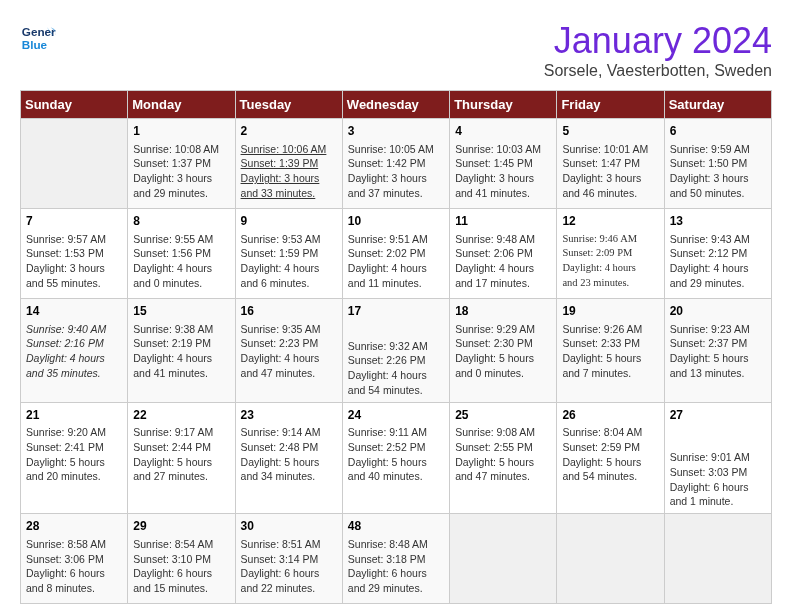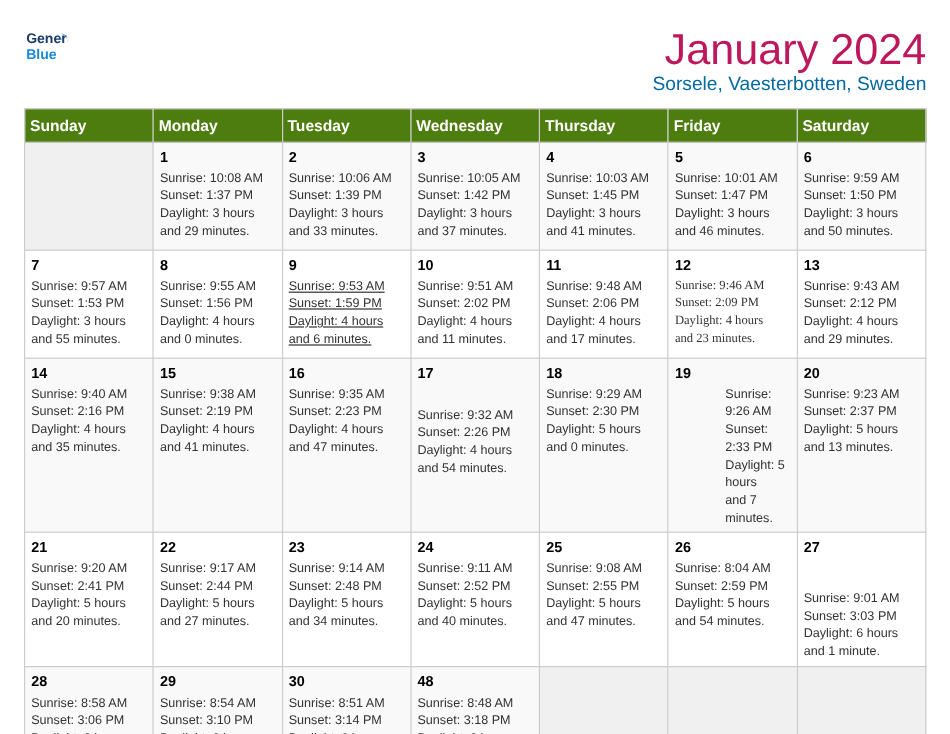--- a/index.html
+++ b/index.html
@@ -23,34 +23,34 @@
     }
     .logo-icon {
       width: 36px;
       height: 36px;
     }
     .title-area {
       text-align: right;
     }
     .cal-title {
       font-size: 36px;
-      color: #be185d;
+      color: #6d28d9;
       font-weight: normal;
     }
     .cal-subtitle {
       font-size: 16px;
-      color: #0369a1;
+      color: #404040;
     }
     table {
       width: 100%;
       border-collapse: collapse;
       font-size: 11px;
     }
     thead tr th {
-      background-color: #4d7c0f;
+      background-color: #7f1d1d;
       color: #fff;
       padding: 6px 4px;
       text-align: left;
       font-size: 13px;
       font-weight: bold;
       border: 1px solid #ccc;
     }
     tbody tr td {
       border: 1px solid #ccc;
       vertical-align: top;
@@ -115,21 +115,21 @@
         <td class="empty-cell"></td>
         <td>
           <span class="day-num">1</span>
           <div class="day-info" style="white-space: pre-line;">Sunrise: 10:08 AM
 Sunset: 1:37 PM
 Daylight: 3 hours
 and 29 minutes.</div>
         </td>
         <td>
           <span class="day-num">2</span>
-          <div class="day-info" style="white-space: pre-line;">Sunrise: 10:06 AM
+          <div class="day-info" style="white-space: pre-line; text-decoration: underline;">Sunrise: 10:06 AM
 Sunset: 1:39 PM
 Daylight: 3 hours
 and 33 minutes.</div>
         </td>
         <td>
           <span class="day-num">3</span>
           <div class="day-info" style="white-space: pre-line;">Sunrise: 10:05 AM
 Sunset: 1:42 PM
 Daylight: 3 hours
 and 37 minutes.</div>
@@ -166,21 +166,21 @@
         </td>
         <td>
           <span class="day-num">8</span>
           <div class="day-info" style="white-space: pre-line;">Sunrise: 9:55 AM
 Sunset: 1:56 PM
 Daylight: 4 hours
 and 0 minutes.</div>
         </td>
         <td>
           <span class="day-num">9</span>
-          <div class="day-info" style="white-space: pre-line; text-decoration: underline;">Sunrise: 9:53 AM
+          <div class="day-info" style="white-space: pre-line;">Sunrise: 9:53 AM
 Sunset: 1:59 PM
 Daylight: 4 hours
 and 6 minutes.</div>
         </td>
         <td>
           <span class="day-num">10</span>
           <div class="day-info" style="white-space: pre-line;">Sunrise: 9:51 AM
 Sunset: 2:02 PM
 Daylight: 4 hours
 and 11 minutes.</div>
@@ -203,21 +203,21 @@
           <span class="day-num">13</span>
           <div class="day-info" style="white-space: pre-line;">Sunrise: 9:43 AM
 Sunset: 2:12 PM
 Daylight: 4 hours
 and 29 minutes.</div>
         </td>
       </tr>
       <tr>
         <td>
           <span class="day-num">14</span>
-          <div class="day-info" style="white-space: pre-line;">Sunrise: 9:40 AM
+          <div class="day-info" style="white-space: pre-line; font-style: italic;">Sunrise: 9:40 AM
 Sunset: 2:16 PM
 Daylight: 4 hours
 and 35 minutes.</div>
         </td>
         <td>
           <span class="day-num">15</span>
           <div class="day-info" style="white-space: pre-line;">Sunrise: 9:38 AM
 Sunset: 2:19 PM
 Daylight: 4 hours
 and 41 minutes.</div>
@@ -238,21 +238,21 @@
         </td>
         <td>
           <span class="day-num">18</span>
           <div class="day-info" style="white-space: pre-line;">Sunrise: 9:29 AM
 Sunset: 2:30 PM
 Daylight: 5 hours
 and 0 minutes.</div>
         </td>
         <td>
           <span class="day-num">19</span>
-          <div class="day-info" style="white-space: pre-line; margin-left: 42px;">Sunrise: 9:26 AM
+          <div class="day-info" style="white-space: pre-line;">Sunrise: 9:26 AM
 Sunset: 2:33 PM
 Daylight: 5 hours
 and 7 minutes.</div>
         </td>
         <td>
           <span class="day-num">20</span>
           <div class="day-info" style="white-space: pre-line;">Sunrise: 9:23 AM
 Sunset: 2:37 PM
 Daylight: 5 hours
 and 13 minutes.</div>

